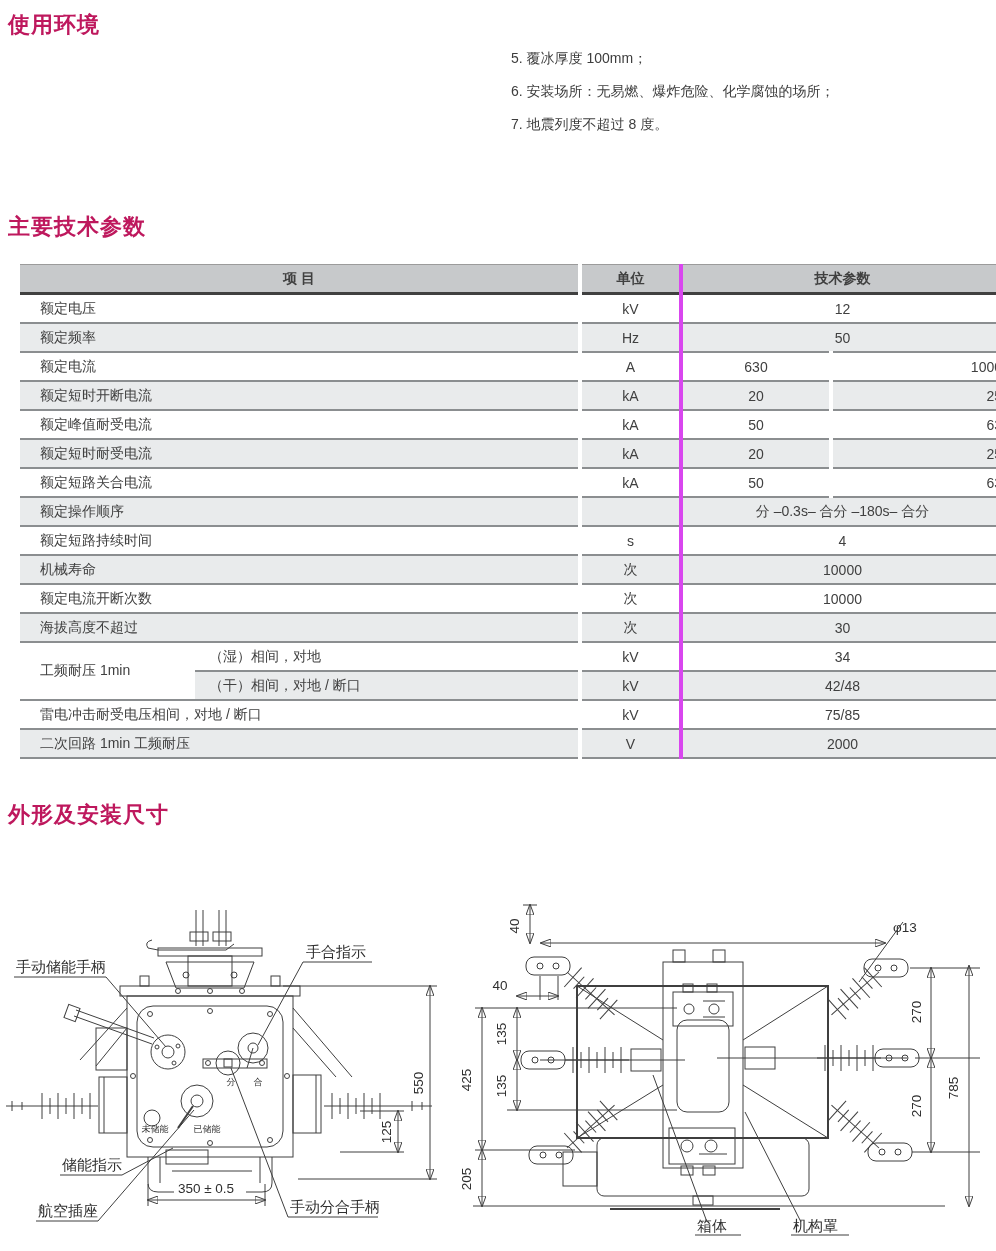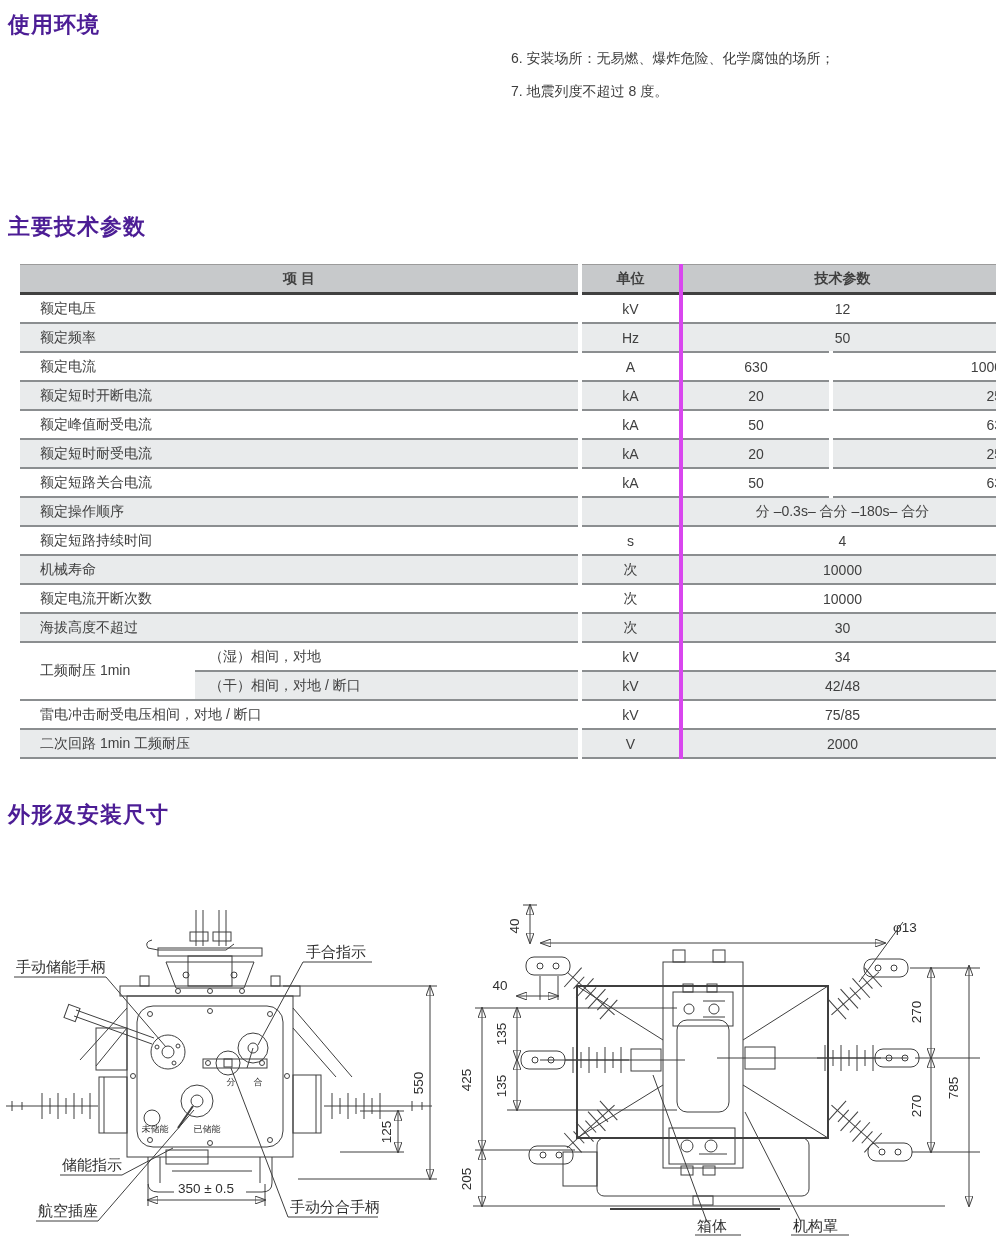--- a/index.html
+++ b/index.html
@@ -2,21 +2,21 @@
 <html><head>
 <meta charset="utf-8">
 <style>
   html,body { margin:0; padding:0; background:#ffffff; }
   .page {
     position:relative; width:996px; height:1251px; background:#ffffff;
     font-family:"Liberation Sans", sans-serif; color:#3c3c3c; overflow:hidden;
   }
   .sec-title {
     position:absolute; left:8px; font-size:22px; font-weight:bold;
-    color:#4c1d95; letter-spacing:1px; white-space:nowrap;text-align:center;
+    color:#be185d; letter-spacing:1px; white-space:nowrap;text-align:center;
   }
   .env-col { position:absolute; top:42px; font-size:14px; color:#3d3d3d; }
   .env-item { height:33px; line-height:33px; white-space:nowrap; }
 
   table.params {
     position:absolute; left:20px; top:264px; width:982px;
     border-collapse:collapse; table-layout:fixed;
     font-size:14px; color:#404040;
     border-bottom:2px solid #8b8e90;
   }
@@ -44,20 +44,21 @@
   svg.dwg text.tiny { font-size:9px; }
   .dim-line { marker-start:url(#ars); marker-end:url(#ar); }
 </style>
 </head>
 <body>
 
 <div class="page">
 
   <div class="sec-title" style="top:10px;">使用环境</div>
   <div class="env-col" style="left:511px; width:480px;">
+    <div class="env-item">5. 覆冰厚度 100mm；</div>
     <div class="env-item">6. 安装场所：无易燃、爆炸危险、化学腐蚀的场所；</div>
     <div class="env-item">7. 地震列度不超过 8 度。</div>
   </div>
 
   <div class="sec-title" style="top:212px;">主要技术参数</div>
 
   <table class="params">
     <colgroup>
         <col style="width:175px">
         <col style="width:385px">

